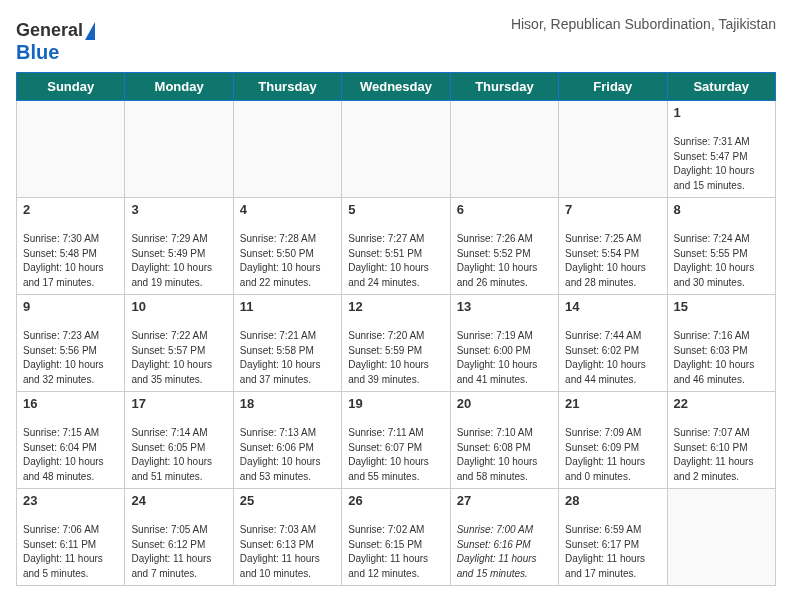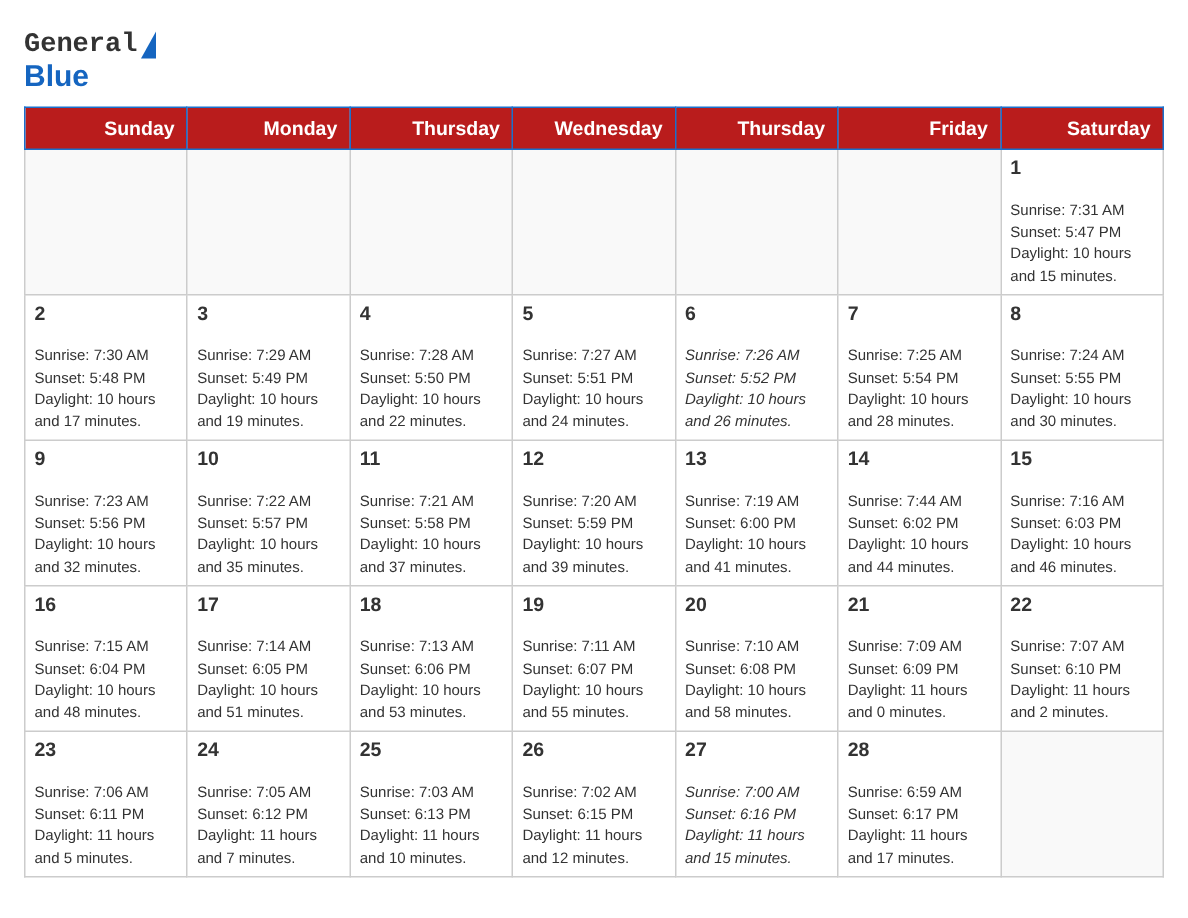--- a/index.html
+++ b/index.html
@@ -18,21 +18,20 @@
     }
     .logo {
       display: flex;
       flex-direction: column;
       align-items: flex-start;
       padding-top: 4px;
     }
     .logo-text {
       display: flex;
       align-items: center;
-      font-family: Liberation Mono, monospace;
     }
     .logo-general {
       font-size: 18px;
       font-weight: bold;
       color: #333;
     }
     .logo-blue {
       font-size: 20px;
       font-weight: bold;
       color: #1565c0;
@@ -58,26 +57,26 @@
     .subtitle {
       font-size: 14px;
       color: #555;
     }
     .calendar {
       width: 100%;
       border-collapse: collapse;
       border: 1px solid #ccc;
     }
     .calendar th {
-      background-color: #b91c1c;
+      background-color: #0f766e;
       color: #fff;
       font-size: 13px;
       font-weight: bold;
       padding: 6px 8px;
-      text-align: right;
+      text-align: center;
       border: 1px solid #1a70cc;
     }
     .calendar td {
       vertical-align: top;
       border: 1px solid #ccc;
       padding: 4px 6px;
       width: 108px;
       min-height: 80px;
       font-size: 10px;
       color: #333;
@@ -108,20 +107,21 @@
 
 <div class="header">
   <div class="logo">
     <div class="logo-text">
       <span class="logo-general">General</span>
       <span class="logo-triangle"></span>
     </div>
     <span class="logo-blue">Blue</span>
   </div>
   <div class="title-area">
+    <div class="subtitle">Hisor, Republican Subordination, Tajikistan</div>
   </div>
 </div>
 
 <table class="calendar">
   <thead>
     <tr>
         <th>Sunday</th>
         <th>Monday</th>
         <th>Thursday</th>
         <th>Wednesday</th>
@@ -170,21 +170,21 @@
         </td>
         <td>
           <span class="day-number">5</span>
           <div class="cell-info" style="white-space: pre-line;">Sunrise: 7:27 AM
 Sunset: 5:51 PM
 Daylight: 10 hours
 and 24 minutes.</div>
         </td>
         <td>
           <span class="day-number">6</span>
-          <div class="cell-info" style="white-space: pre-line; font-style: italic;">Sunrise: 7:26 AM
+          <div class="cell-info" style="white-space: pre-line;">Sunrise: 7:26 AM
 Sunset: 5:52 PM
 Daylight: 10 hours
 and 26 minutes.</div>
         </td>
         <td>
           <span class="day-number">7</span>
           <div class="cell-info" style="white-space: pre-line;">Sunrise: 7:25 AM
 Sunset: 5:54 PM
 Daylight: 10 hours
 and 28 minutes.</div>

